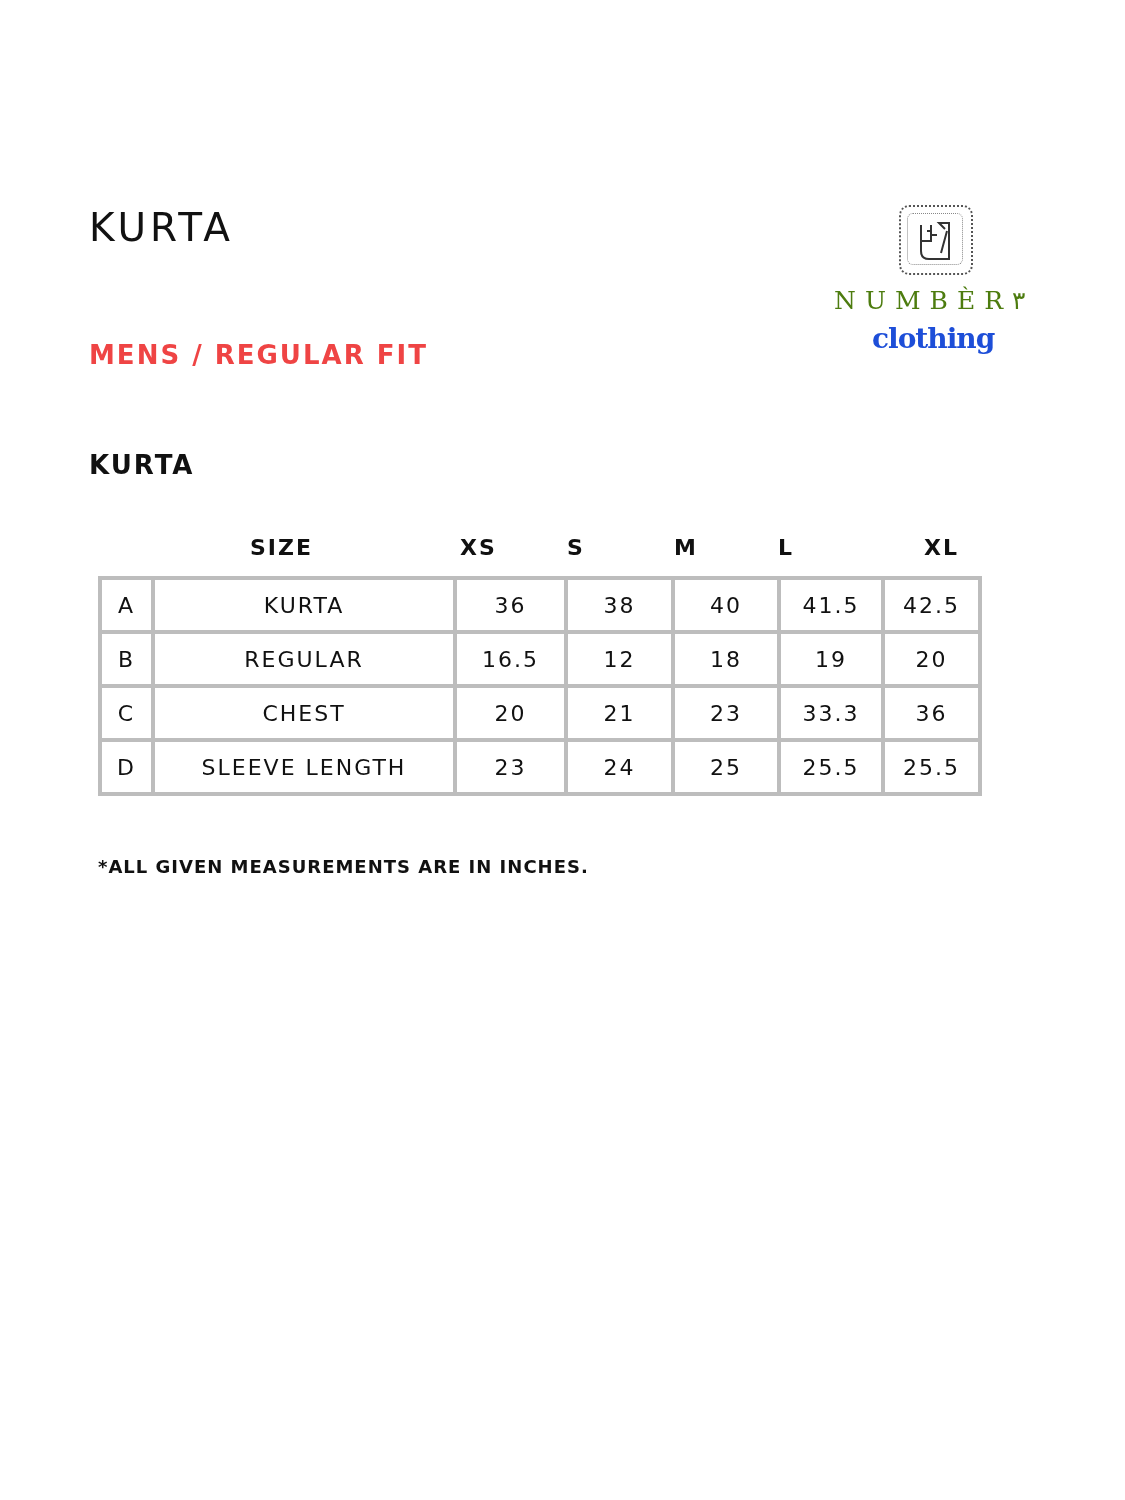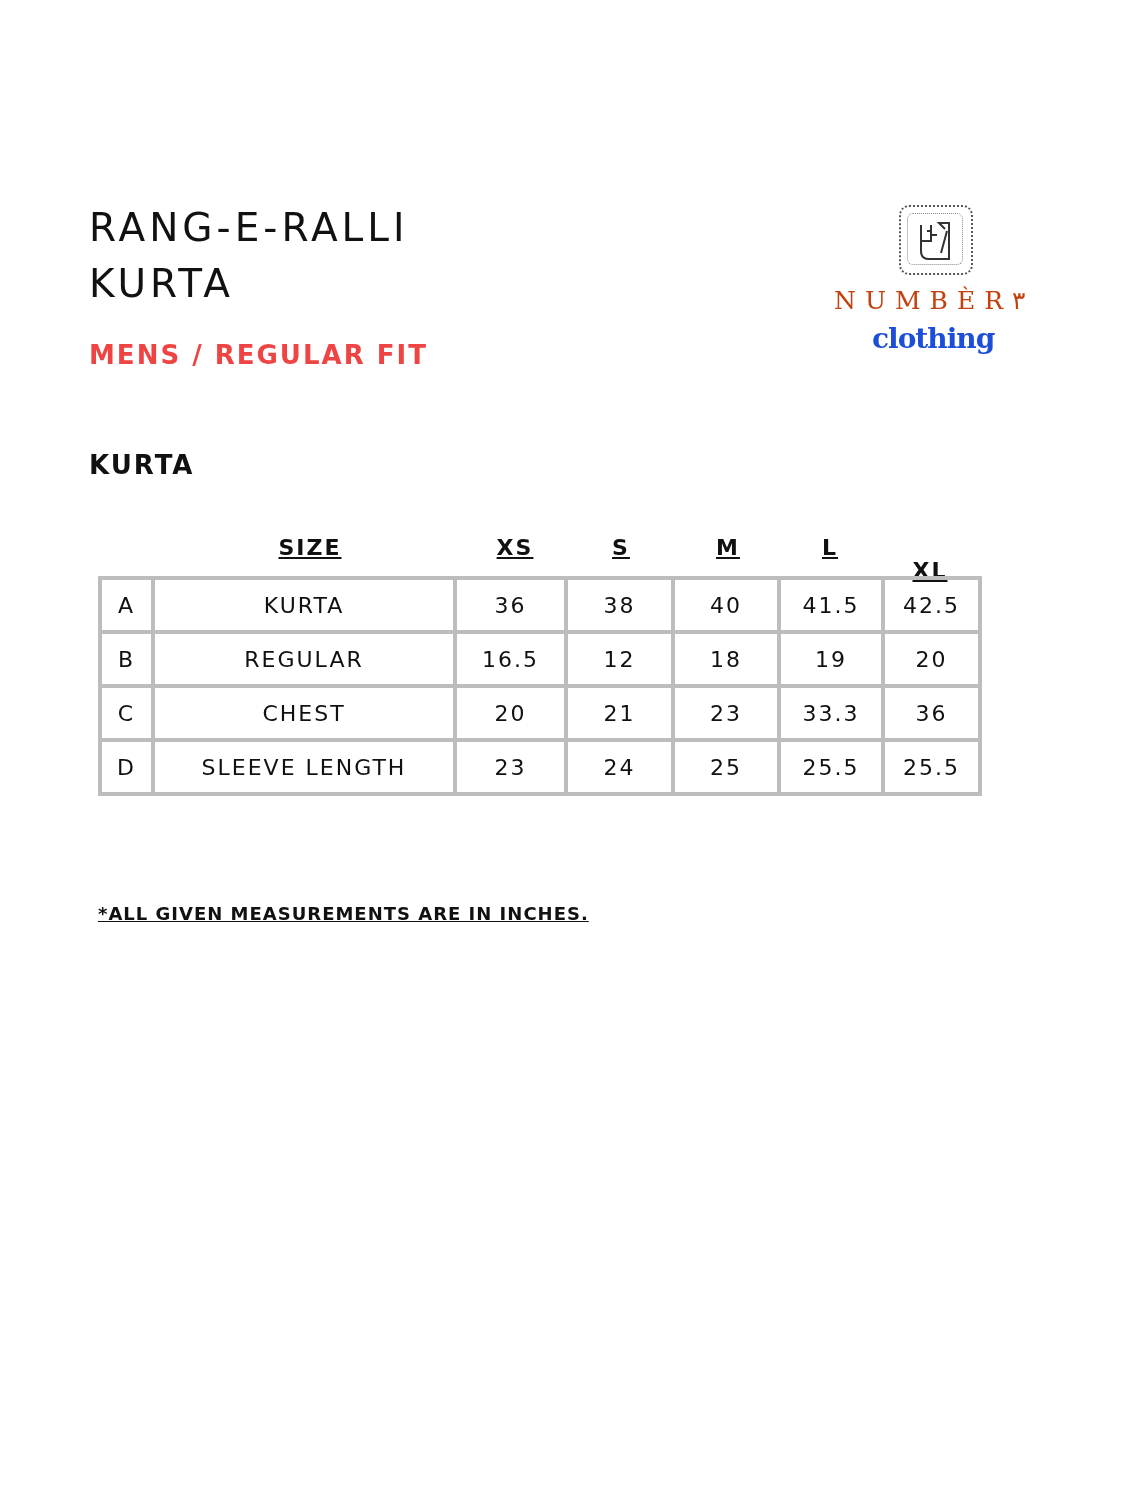--- a/index.html
+++ b/index.html
@@ -3,33 +3,32 @@
   <meta charset="utf-8">
   <style>
     html, body { margin:0; padding:0; background:#ffffff; }
     body { width:1125px; height:1500px; position:relative; overflow:hidden; font-family:"DejaVu Sans", sans-serif; color:#111; }
     .title { position:absolute; left:89px; top:200px; font-size:39px; font-weight:400; letter-spacing:4px; line-height:56px; color:#111; }
     .subtitle { position:absolute; left:89px; top:340px; font-size:26px; font-weight:700; letter-spacing:2px; color:#ef4444; }
     .section { position:absolute; left:89px; top:450px; font-size:26px; font-weight:700; letter-spacing:2px; color:#111; }
     .logo { position:absolute; left:830px; top:200px; width:220px; height:170px; }
     .logo-box { position:absolute; left:69px; top:5px; width:70px; height:66px; border:2px dotted #555; border-radius:10px; }
     .logo-box-inner { position:absolute; left:6px; top:6px; width:54px; height:50px; border:1.5px dotted #888; border-radius:6px; }
-    .logo-name { position:absolute; left:4px; top:86px; font-family:"DejaVu Serif", serif; font-size:25px; letter-spacing:9px; color:#c2410c; white-space:nowrap; }
+    .logo-name { position:absolute; left:4px; top:86px; font-family:"DejaVu Serif", serif; font-size:25px; letter-spacing:9px; color:#4d7c0f; white-space:nowrap; }
     .logo-sub { position:absolute; left:42px; top:122px; font-family:"DejaVu Serif", serif; font-size:28px; font-weight:700; color:#1d4ed8; letter-spacing:-1px; }
     .col-headers { position:absolute; top:535px; left:0; width:1125px; height:30px; }
-    .col-head { position:absolute; font-size:22px; font-weight:700; letter-spacing:2px; text-align:center;text-decoration:underline; }
+    .col-head { position:absolute; font-size:22px; font-weight:700; letter-spacing:2px; text-align:left; }
     table.size-table { position:absolute; left:98px; top:576px; border-collapse:collapse; }
     table.size-table td { border:4px solid #bdbdbd; text-align:center; font-size:22px; letter-spacing:2px; color:#111; height:50px; padding:0; }
-    .note { position:absolute; left:98px; top:903px; font-size:18px; font-weight:700; letter-spacing:1px; color:#111;text-decoration:underline; }
+    .note { position:absolute; left:98px; top:856px; font-size:18px; font-weight:700; letter-spacing:1px; color:#111; }
   </style>
 </head>
 <body>
 
 <div class="title">
-  <div>RANG-E-RALLI</div>
   <div>KURTA</div>
 </div>
 <div class="subtitle">MENS / REGULAR FIT</div>
 
 <div class="logo">
   <div class="logo-box">
     <div class="logo-box-inner"></div>
     <svg width="70" height="66" style="position:absolute;left:0;top:0" viewBox="0 0 70 66">
       <path d="M20 18 V34 H30 V18 M20 34 V44 Q20 52 28 52 H48 V16 H38 L44 22 M40 46 L46 24" fill="none" stroke="#333" stroke-width="2"></path>
       <path d="M30 28 H36 M26 24 H30" fill="none" stroke="#333" stroke-width="2"></path>
@@ -40,21 +39,21 @@
 </div>
 
 <div class="section">KURTA</div>
 
 <div class="col-headers">
   <div class="col-head" style="left:250px;width:120px;">SIZE</div>
   <div class="col-head" style="left:460px;width:110px;">XS</div>
   <div class="col-head" style="left:567px;width:108px;">S</div>
   <div class="col-head" style="left:674px;width:108px;">M</div>
   <div class="col-head" style="left:778px;width:104px;">L</div>
-  <div class="col-head" style="left:882px;width:96px;margin-top:23px;">XL</div>
+  <div class="col-head" style="left:924px;width:96px;">XL</div>
 </div>
 
 <table class="size-table">
   <colgroup>
     <col style="width:53px">
       <col style="width:302px">
       <col style="width:111px">
       <col style="width:107px">
       <col style="width:106px">
       <col style="width:104px">

